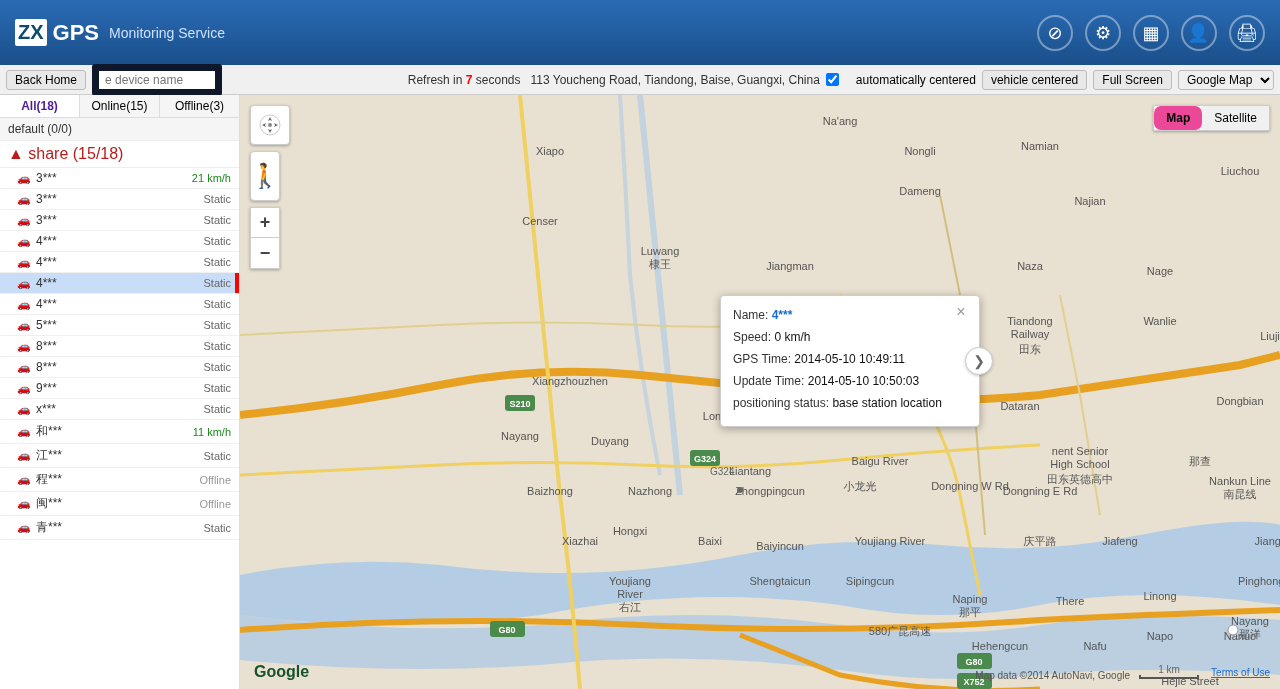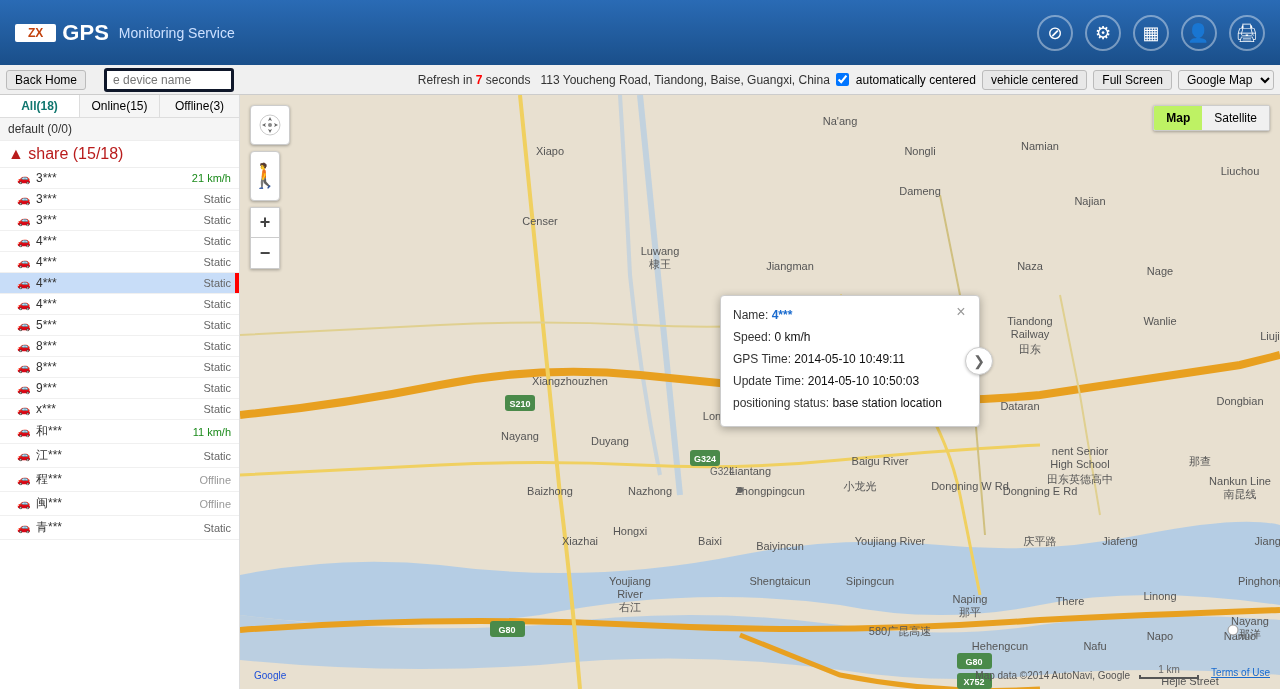--- a/index.html
+++ b/index.html
@@ -14,24 +14,24 @@
       padding: 0 15px;
       color: white;
     }
     #logo {
       display: flex;
       align-items: center;
       gap: 4px;
     }
     .logo-zx {
       background: #fff;
-      color: #c2410c;
+      color: #0c4a6e;
       font-weight: bold;
-      font-size: 12px;
-      padding: 2px 13px;
+      font-size: 20px;
+      padding: 2px 3px;
       border-radius: 2px;
     }
     .logo-gps {
       font-size: 22px;
       font-weight: bold;
       color: white;
       margin-left: 2px;
     }
     .logo-subtitle {
       font-size: 14px;
@@ -70,38 +70,37 @@
     .toolbar-btn {
       background: #e8e8e8;
       border: 1px solid #bbb;
       border-radius: 3px;
       padding: 2px 8px;
       cursor: pointer;
       font-size: 12px;
       white-space: nowrap;
     }
     .search-input {
-      border: 3px solid #0f172a;
+      border: 7px solid #0f172a;
       border-radius: 3px;
       padding: 2px 6px;
       font-size: 12px;
       width: 130px;
-      margin-left: 12px;
     }
     .refresh-info {
       flex: 1;
       font-size: 12px;
       color: #333;
       text-align: right;
     }
     .refresh-info span { color: red; font-weight: bold; }
     .auto-centered-label {
       display: flex;
       align-items: center;
-      gap: 7px;
+      gap: 17px;
       font-size: 12px;
     }
     .map-type-select {
       border: 1px solid #bbb;
       border-radius: 3px;
       padding: 1px 4px;
       font-size: 12px;
     }
 
     
@@ -128,21 +127,21 @@
       text-align: center;
       padding: 4px 2px;
       cursor: pointer;
       font-size: 12px;
       border-right: 1px solid #ddd;
       background: #f5f5f5;
     }
     .sidebar-tab:last-child { border-right: none; }
     .sidebar-tab.active {
       background: #fff;
-      color: #0f766e;
+      color: #4c1d95;
       font-weight: bold;
     }
     #sidebar-tree {
       flex: 1;
       overflow-y: auto;
       font-size: 12px;
     }
     .tree-group-header {
       padding: 4px 8px;
       background: #f5f5f5;
@@ -276,22 +275,23 @@
       overflow: hidden;
       box-shadow: 0 1px 3px rgba(0,0,0,0.3);
     }
     .map-type-btn {
       padding: 5px 12px;
       cursor: pointer;
       font-size: 12px;
       background: #f0f0f0;
     }
     .map-type-btn.active {
-      background: #bef264;
+      background: #ec4899;
       font-weight: bold;
+      border-radius: 7px;
     }
 
     
     .info-popup {
       position: absolute;
       top: 200px;
       left: 480px;
       background: white;
       border: 1px solid #ccc;
       border-radius: 4px;
@@ -338,23 +338,23 @@
     }
     .info-label { color: #333; font-weight: normal; }
     .info-value { color: #111; margin-top: 20px; }
     .info-name-value { color: #1a6bce; font-weight: bold; }
 
     
     .google-logo {
       position: absolute;
       bottom: 8px;
       left: 14px;
-      font-size: 10px;
-      font-weight: normal;
-      color: #1d4ed8;
+      font-size: 16px;
+      font-weight: bold;
+      color: #14532d;
     }
     .map-footer {
       position: absolute;
       bottom: 8px;
       right: 10px;
       font-size: 10px;
       color: #666;
       display: flex;
       align-items: center;
       gap: 4px;

